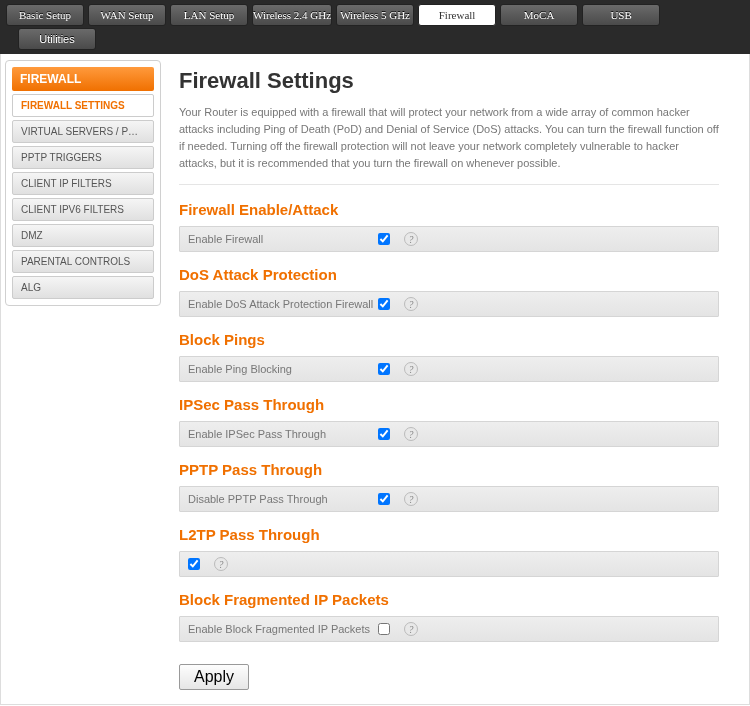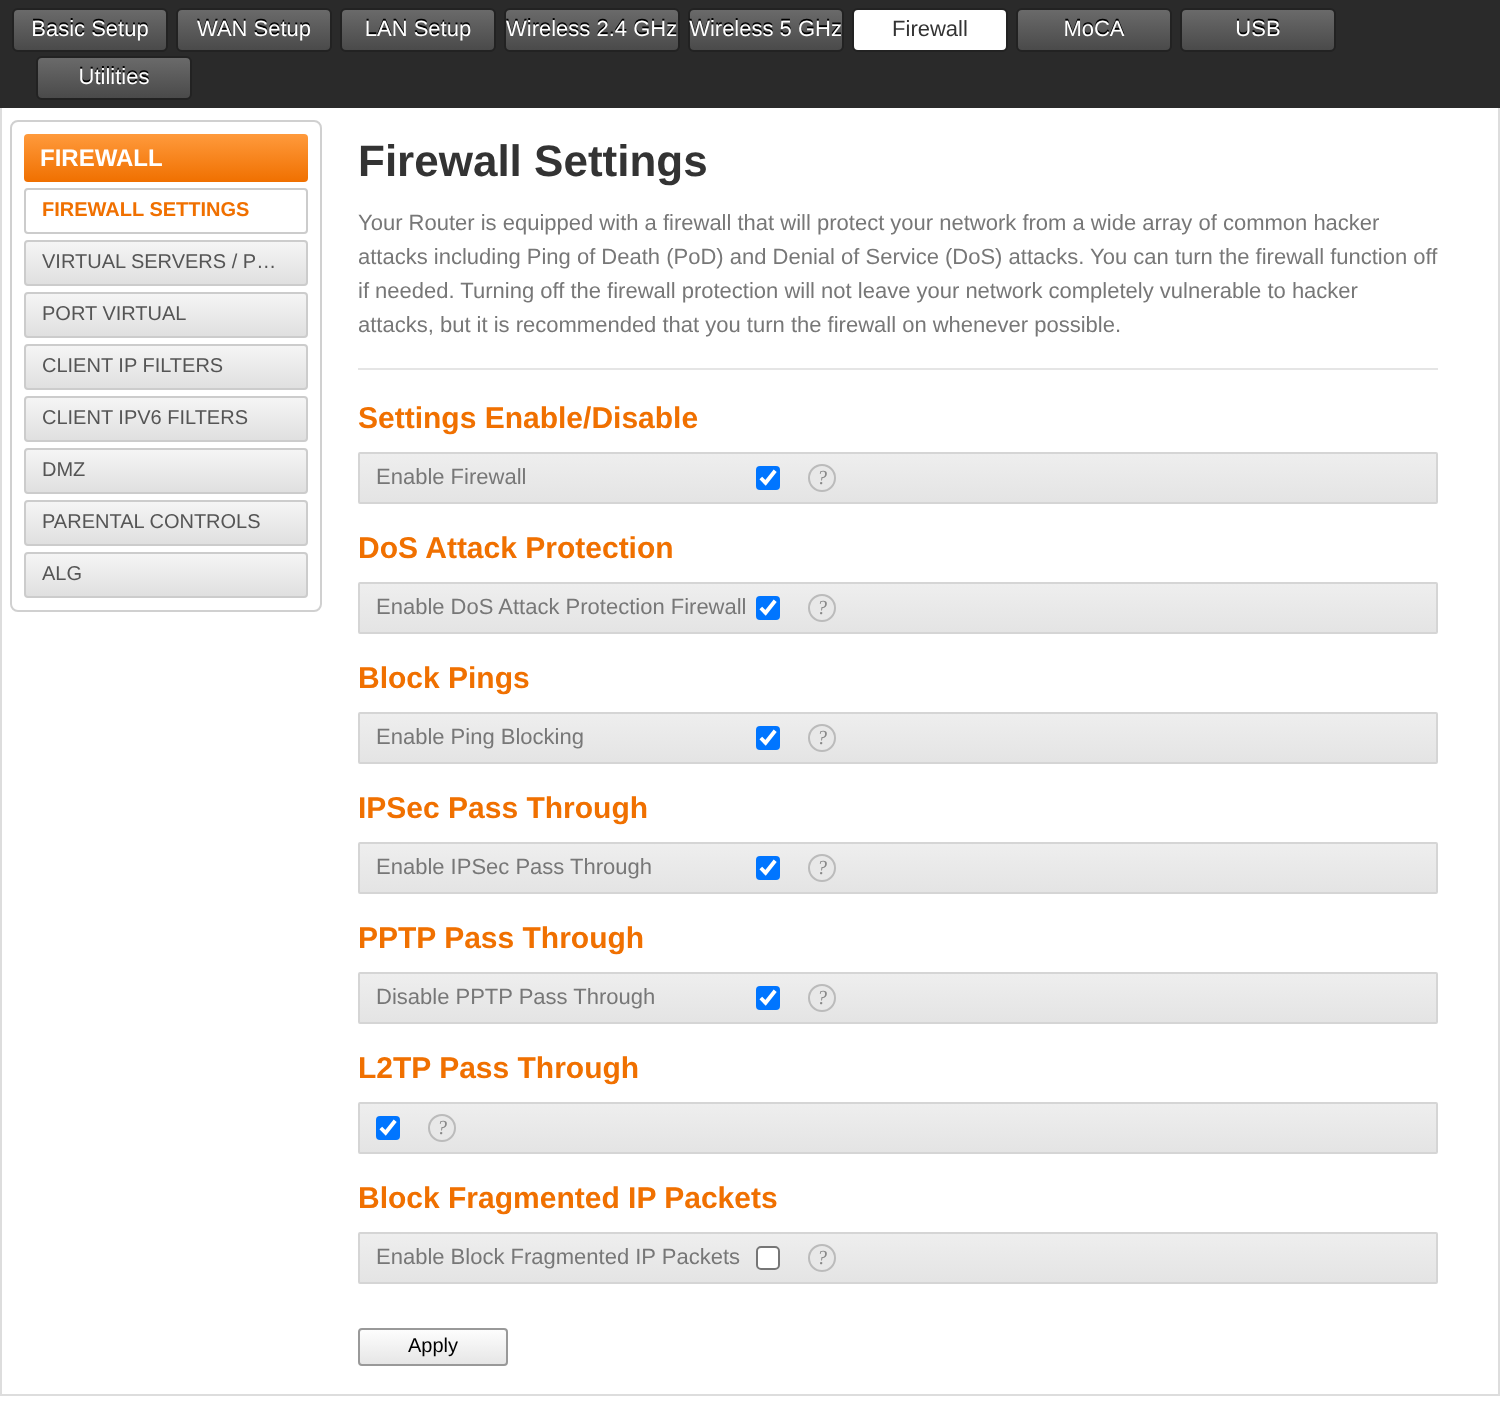--- a/index.html
+++ b/index.html
@@ -1,19 +1,19 @@
 <!DOCTYPE html>
 <html><head>
   <meta charset="utf-8">
   <style>
     * { box-sizing: border-box; margin: 0; padding: 0; }
     body { font-family: Arial, sans-serif; background: #fff; width: 750px; height: 706px; overflow: hidden; }
     
     .topnav { background: #2a2a2a; padding: 0; }
-    .topnav-row { display: flex; gap: 4px; padding: 4px 6px 0 6px; }
+    .topnav-row { display: flex; gap: 4px; padding: 4px 6px 0 6px; font-family: Liberation Serif, serif; }
     .topnav-row2 { display: flex; gap: 4px; padding: 2px 22px 4px 6px; }
     .tab {
       background: linear-gradient(to bottom, #6a6a6a, #4a4a4a);
       color: #fff;
       font-size: 11px;
       text-align: center;
       padding: 4px 0;
       border-radius: 3px;
       border: 1px solid #222;
       cursor: pointer;
@@ -94,22 +94,22 @@
       background: #e8e8e8;
       border: 1px solid #bbb;
       border-radius: 50%;
       font-style: italic;
       font-family: Georgia, serif;
       cursor: pointer;
     }
     
     .apply-btn {
       margin-top: 22px;
-      padding: 3px 24px;
-      font-size: 10px;
+      padding: 3px 14px;
+      font-size: 16px;
       background: linear-gradient(to bottom, #fdfdfd, #e6e6e6);
       border: 1px solid #999;
       border-radius: 2px;
       cursor: pointer;
     }
   </style>
 </head>
 <body>
 
 <div class="topnav">
@@ -127,35 +127,35 @@
     <div class="tab util">Utilities</div>
   </div>
 </div>
 
 <div class="content-wrap">
 
   <div class="sidebar">
     <div class="sidebar-header">FIREWALL</div>
     <div class="sidebar-item active">FIREWALL SETTINGS</div>
     <div class="sidebar-item">VIRTUAL SERVERS / PORT …</div>
-    <div class="sidebar-item">PORT VIRTUAL</div>
+    <div class="sidebar-item">PPTP TRIGGERS</div>
     <div class="sidebar-item">CLIENT IP FILTERS</div>
     <div class="sidebar-item">CLIENT IPV6 FILTERS</div>
     <div class="sidebar-item">DMZ</div>
     <div class="sidebar-item">PARENTAL CONTROLS</div>
     <div class="sidebar-item">ALG</div>
   </div>
 
   <div class="main">
     <h1 class="page-title">Firewall Settings</h1>
     <p class="page-desc">Your Router is equipped with a firewall that will protect your network from a wide array of common hacker attacks including Ping of Death (PoD) and Denial of Service (DoS) attacks. You can turn the firewall function off if needed. Turning off the firewall protection will not leave your network completely vulnerable to hacker attacks, but it is recommended that you turn the firewall on whenever possible.</p>
     <hr class="divider">
 
     <div>
-      <div class="section-title">Settings Enable/Disable</div>
+      <div class="section-title">Firewall Enable/Attack</div>
       <div class="setting-row">
         <div class="setting-label">Enable Firewall</div>
         <div class="setting-controls">
           <input type="checkbox" class="cb" checked="" style="">
           <span class="help-icon">?</span>
         </div>
       </div>
     </div>
 
     <div>

